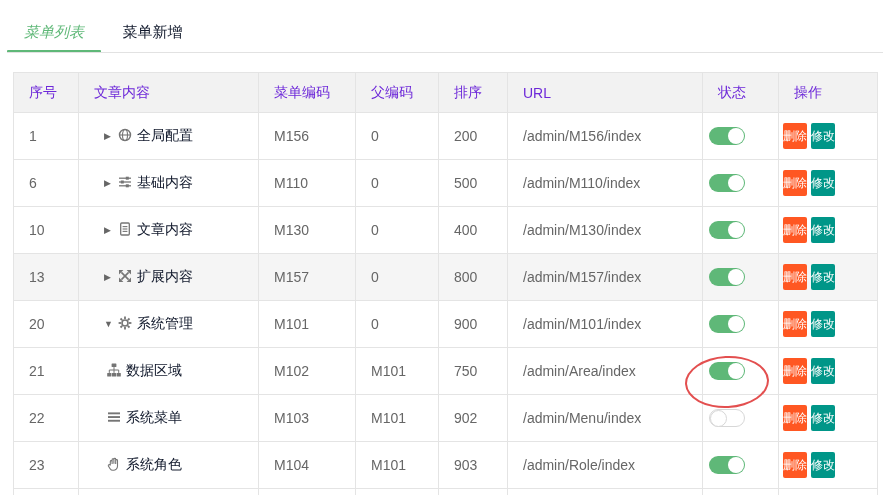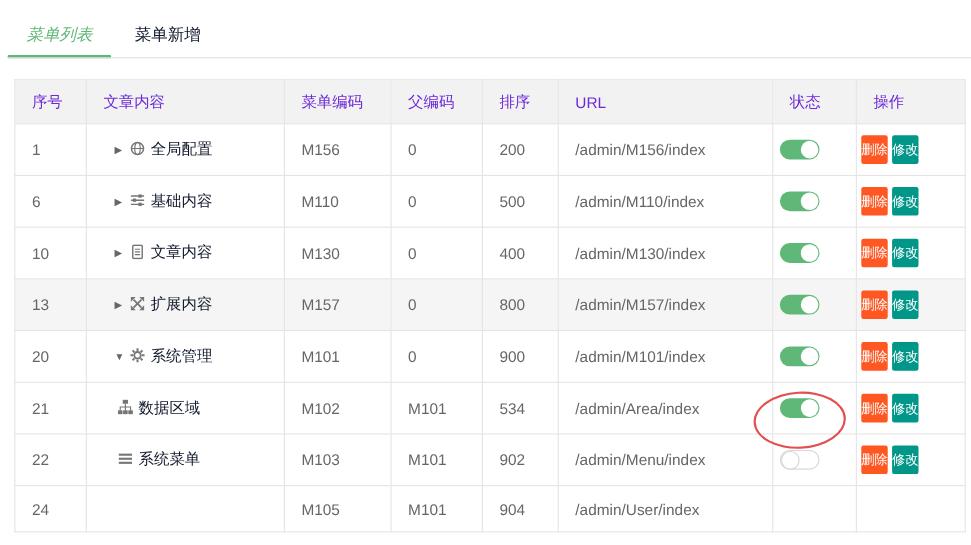--- a/index.html
+++ b/index.html
@@ -236,39 +236,51 @@
                 <g fill="#757575">
                   <rect x="4.6" y="0.5" width="4.8" height="3.6" rx="0.5"></rect>
                   <rect x="0.2" y="9.9" width="4.2" height="3.6" rx="0.5"></rect>
                   <rect x="4.9" y="9.9" width="4.2" height="3.6" rx="0.5"></rect>
                   <rect x="9.6" y="9.9" width="4.2" height="3.6" rx="0.5"></rect>
                 </g>
                 <path d="M7 4.1 V7 M2.3 9.9 V7 H11.7 V9.9 M7 7 V9.9" fill="none" stroke="#757575" stroke-width="1"></path>
               </svg></span><span class="name-text">数据区域</span></td>
           <td>M102</td>
           <td>M101</td>
-          <td>534</td>
+          <td>750</td>
           <td>/admin/Area/index</td>
           <td class="status-cell"><span class="switch on"></span></td>
           <td class="action-cell"><button class="btn btn-delete">删除</button><button class="btn btn-edit">修改</button></td>
         </tr>
         <tr>
           <td>22</td>
           <td class="name-cell child"><span class="tree-icon"><svg width="14" height="14" viewBox="0 0 14 14">
                 <g fill="#757575">
                   <rect x="1" y="2.4" width="12" height="1.9"></rect>
                   <rect x="1" y="6.1" width="12" height="1.9"></rect>
                   <rect x="1" y="9.8" width="12" height="1.9"></rect>
                 </g>
               </svg></span><span class="name-text">系统菜单</span></td>
           <td>M103</td>
           <td>M101</td>
           <td>902</td>
           <td>/admin/Menu/index</td>
           <td class="status-cell"><span class="switch off"></span></td>
+          <td class="action-cell"><button class="btn btn-delete">删除</button><button class="btn btn-edit">修改</button></td>
+        </tr>
+        <tr>
+          <td>23</td>
+          <td class="name-cell child"><span class="tree-icon"><svg width="14" height="14" viewBox="0 0 14 14">
+                <path d="M3.3 8.6 V4.5 a0.9 0.9 0 0 1 1.8 0 V7 M5.1 7 V2.7 a0.9 0.9 0 0 1 1.8 0 V6.8 M6.9 6.8 V2.2 a0.9 0.9 0 0 1 1.8 0 V7 M8.7 7 V3.5 a0.9 0.9 0 0 1 1.8 0 V9.2 a4.1 4.1 0 0 1 -4.1 4.1 h-0.5 a3.3 3.3 0 0 1 -2.8 -1.6 L1.4 9 a1 1 0 0 1 1.7 -1 l0.2 0.4" fill="none" stroke="#757575" stroke-width="1.1"></path>
+              </svg></span><span class="name-text">系统角色</span></td>
+          <td>M104</td>
+          <td>M101</td>
+          <td>903</td>
+          <td>/admin/Role/index</td>
+          <td class="status-cell"><span class="switch on"></span></td>
           <td class="action-cell"><button class="btn btn-delete">删除</button><button class="btn btn-edit">修改</button></td>
         </tr>
         <tr>
           <td>24</td>
           <td class="name-cell child"></td>
           <td>M105</td>
           <td>M101</td>
           <td>904</td>
           <td>/admin/User/index</td>
           <td class="status-cell"></td>

